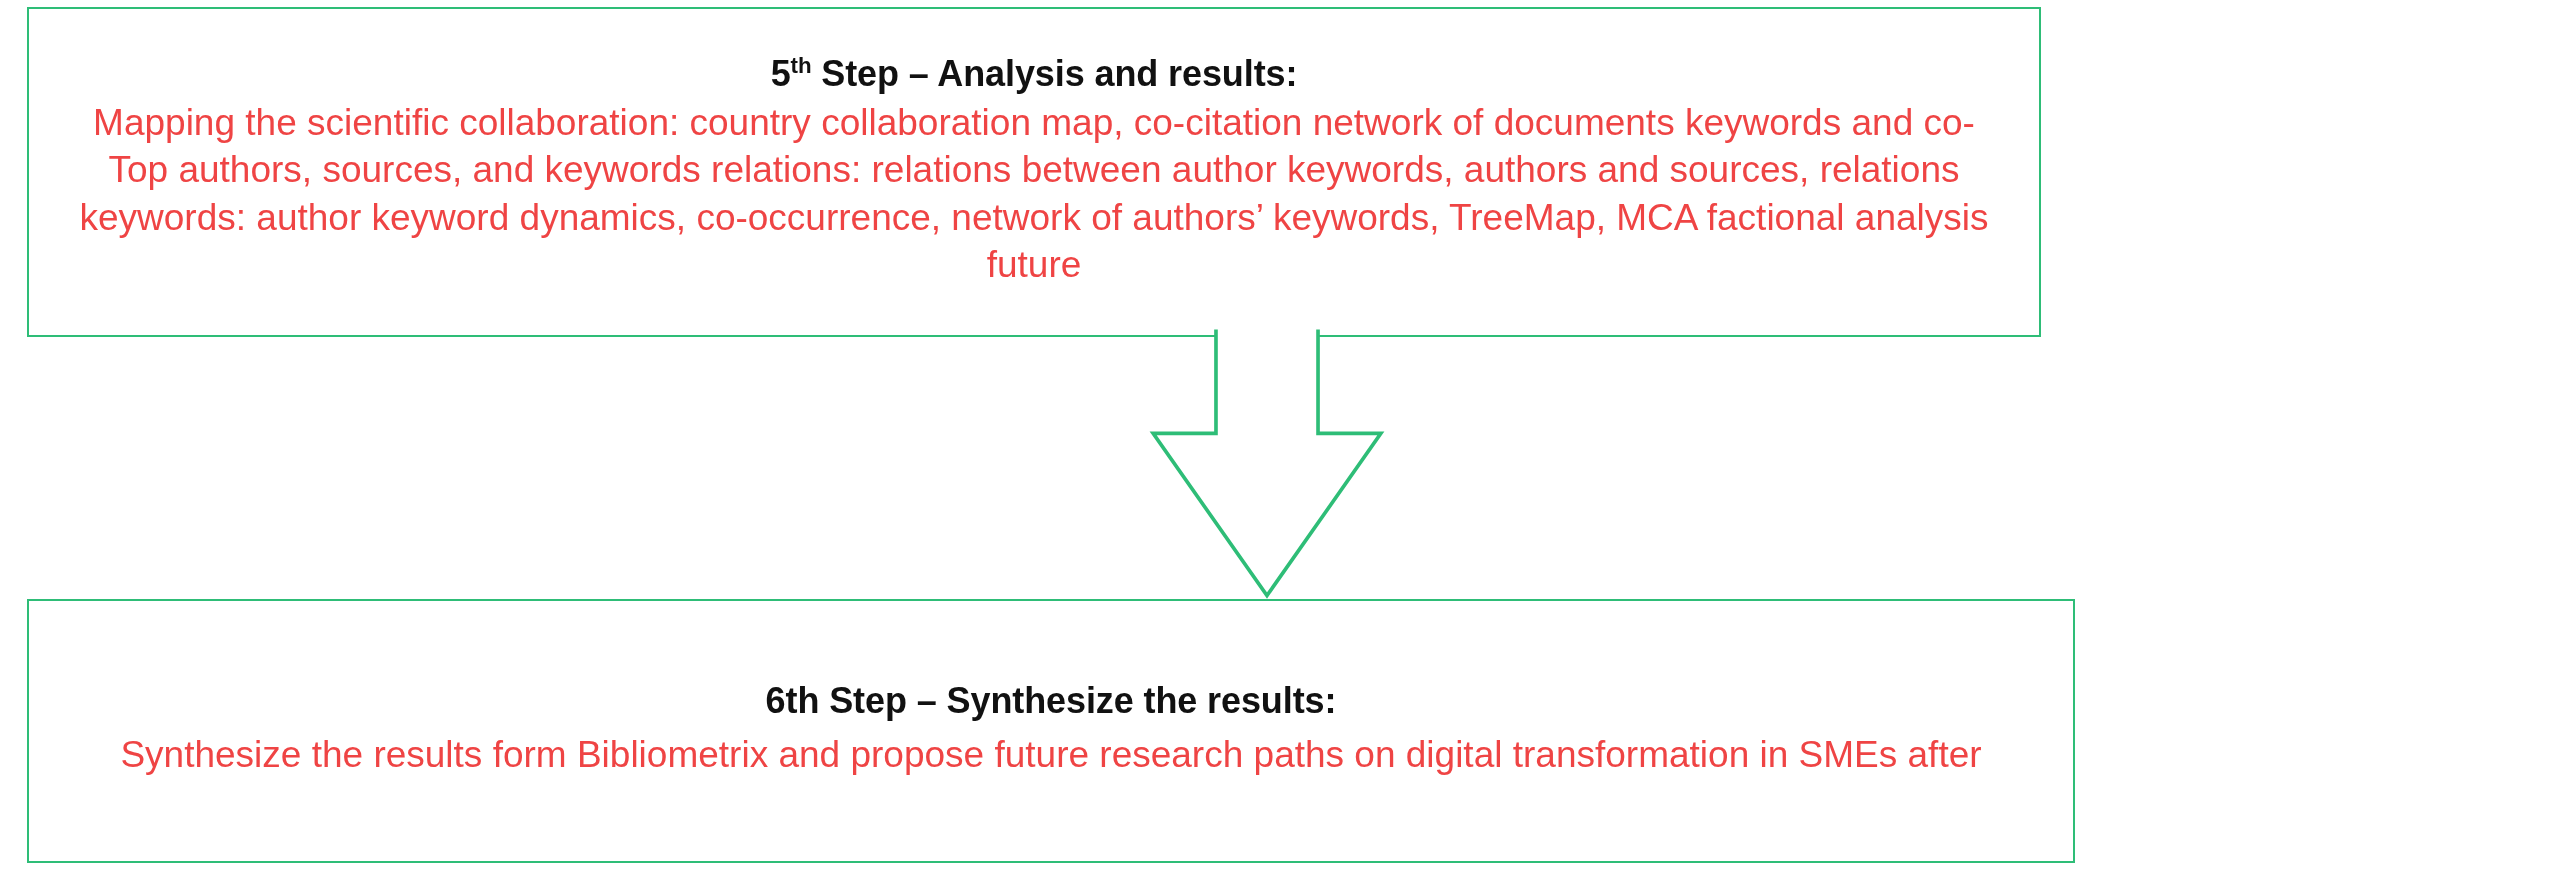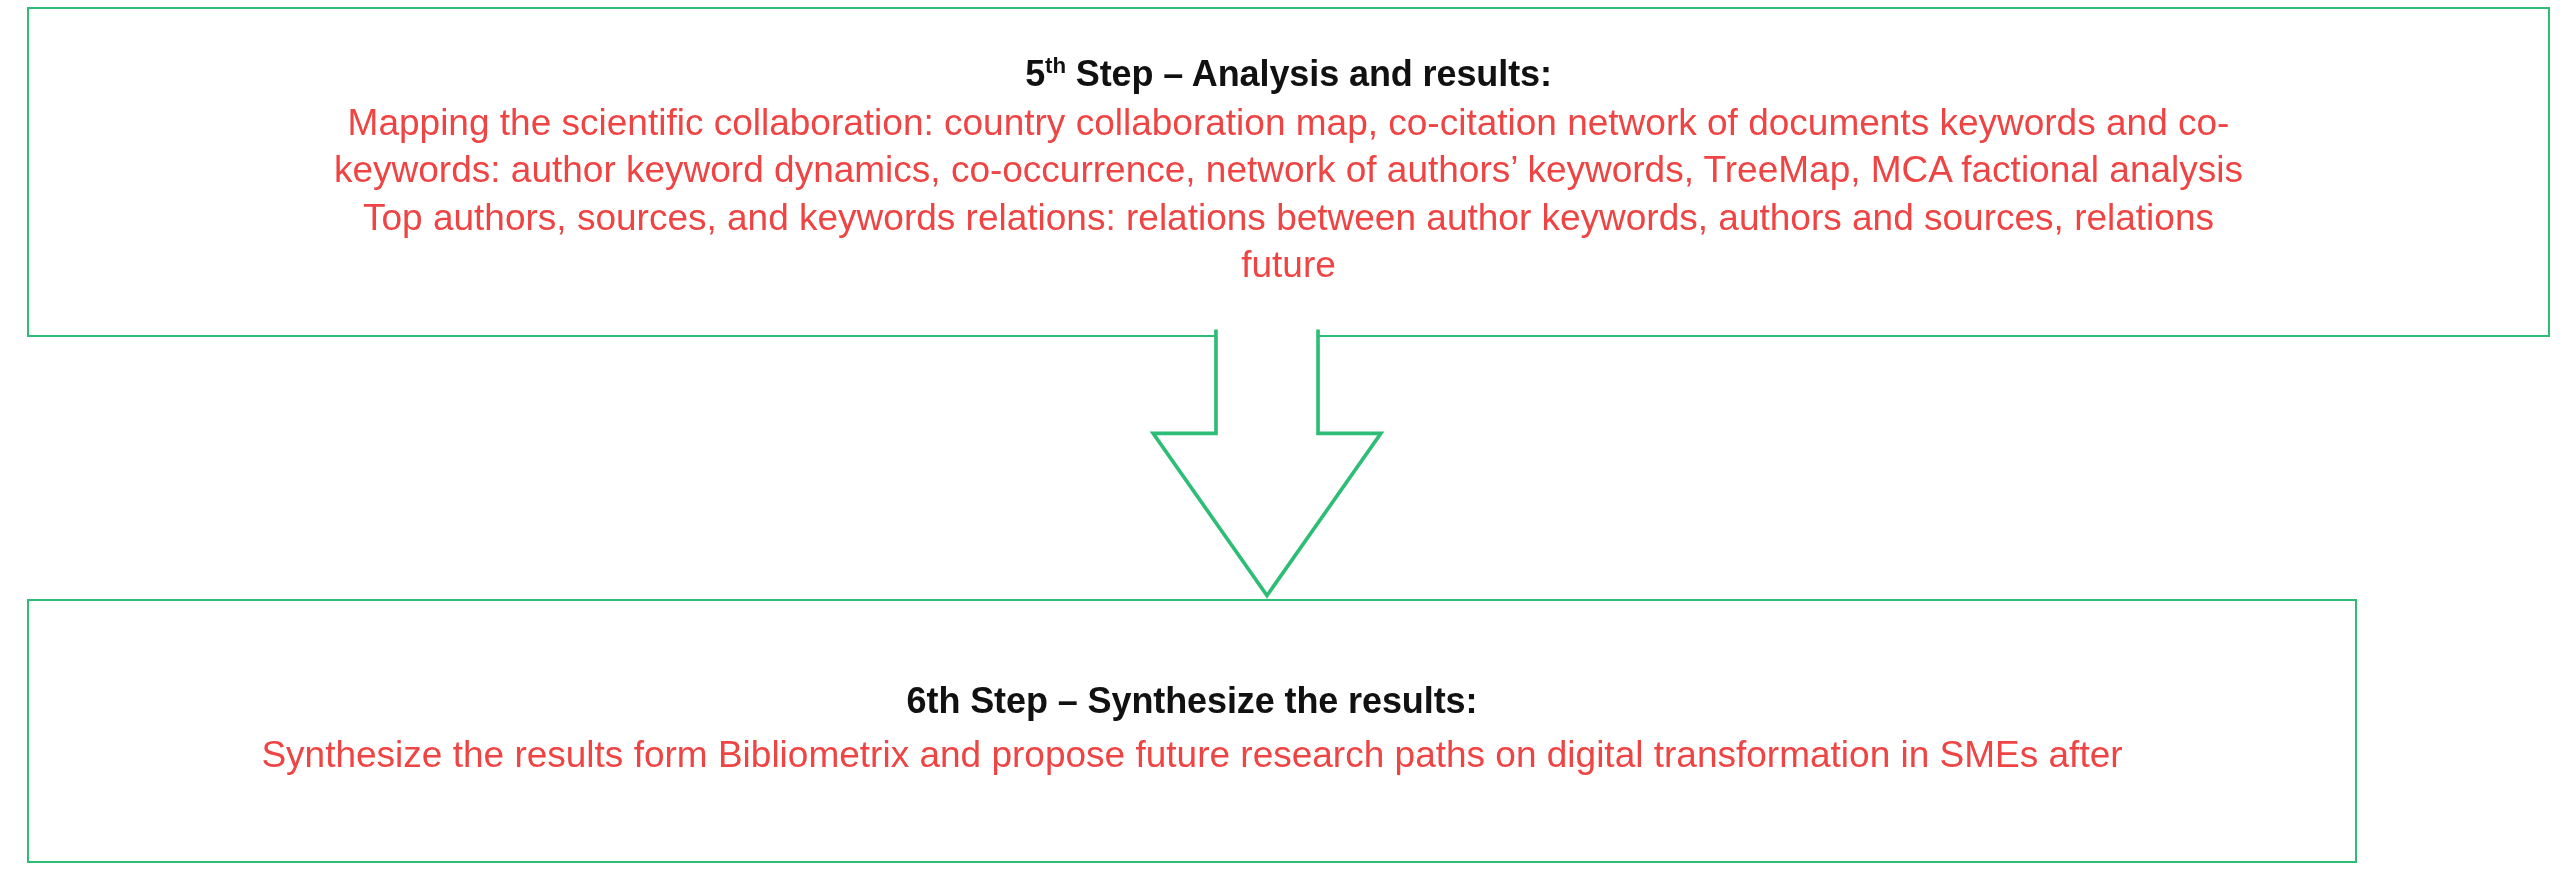--- a/index.html
+++ b/index.html
@@ -55,30 +55,30 @@
   }
   .body-line {
     display: block;
     white-space: nowrap;
   }
 
   
   #box-analysis {
     left: 27px;
     top: 7.3px;
-    width: 2523px;
+    width: 2014px;
     height: 330px;
     padding: 12.8px 9px 16.4px 9px;
   }
 
   
   #box-synthesize {
     left: 27px;
     top: 599px;
-    width: 2330px;
+    width: 2048px;
     height: 264px;
     padding: 16.4px 9px 20px 9px;
   }
   #box-synthesize .box-title {
     margin-bottom: 9px;
   }
 
   
   .arrow-connector {
     position: absolute;
@@ -100,22 +100,22 @@
 <div class="page">
 
   <div class="step-box" id="box-analysis">
 
     <div class="box-title">
       <span>5</span><sup>th</sup><span> Step – Analysis and results:</span>
     </div>
 
     <div class="box-body">
       <span class="body-line">Mapping the scientific collaboration: country collaboration map, co-citation network of documents keywords and co-</span>
+      <span class="body-line">Top authors, sources, and keywords relations: relations between author keywords, authors and sources, relations</span>
       <span class="body-line">keywords: author keyword dynamics, co-occurrence, network of authors’ keywords, TreeMap, MCA factional analysis</span>
-      <span class="body-line">Top authors, sources, and keywords relations: relations between author keywords, authors and sources, relations</span>
       <span class="body-line">future</span>
     </div>
   </div>
 
   <div class="arrow-connector">
     <svg viewBox="0 0 270 292" preserveAspectRatio="none">
       <path d="M 79 -6 L 79 108 L 10 108 L 135 286 L 260 108 L 191 108 L 191 -6" fill="#ffffff" stroke="#2ebd77" stroke-width="4" stroke-linejoin="miter" stroke-miterlimit="10"></path>
     </svg>
   </div>
 

